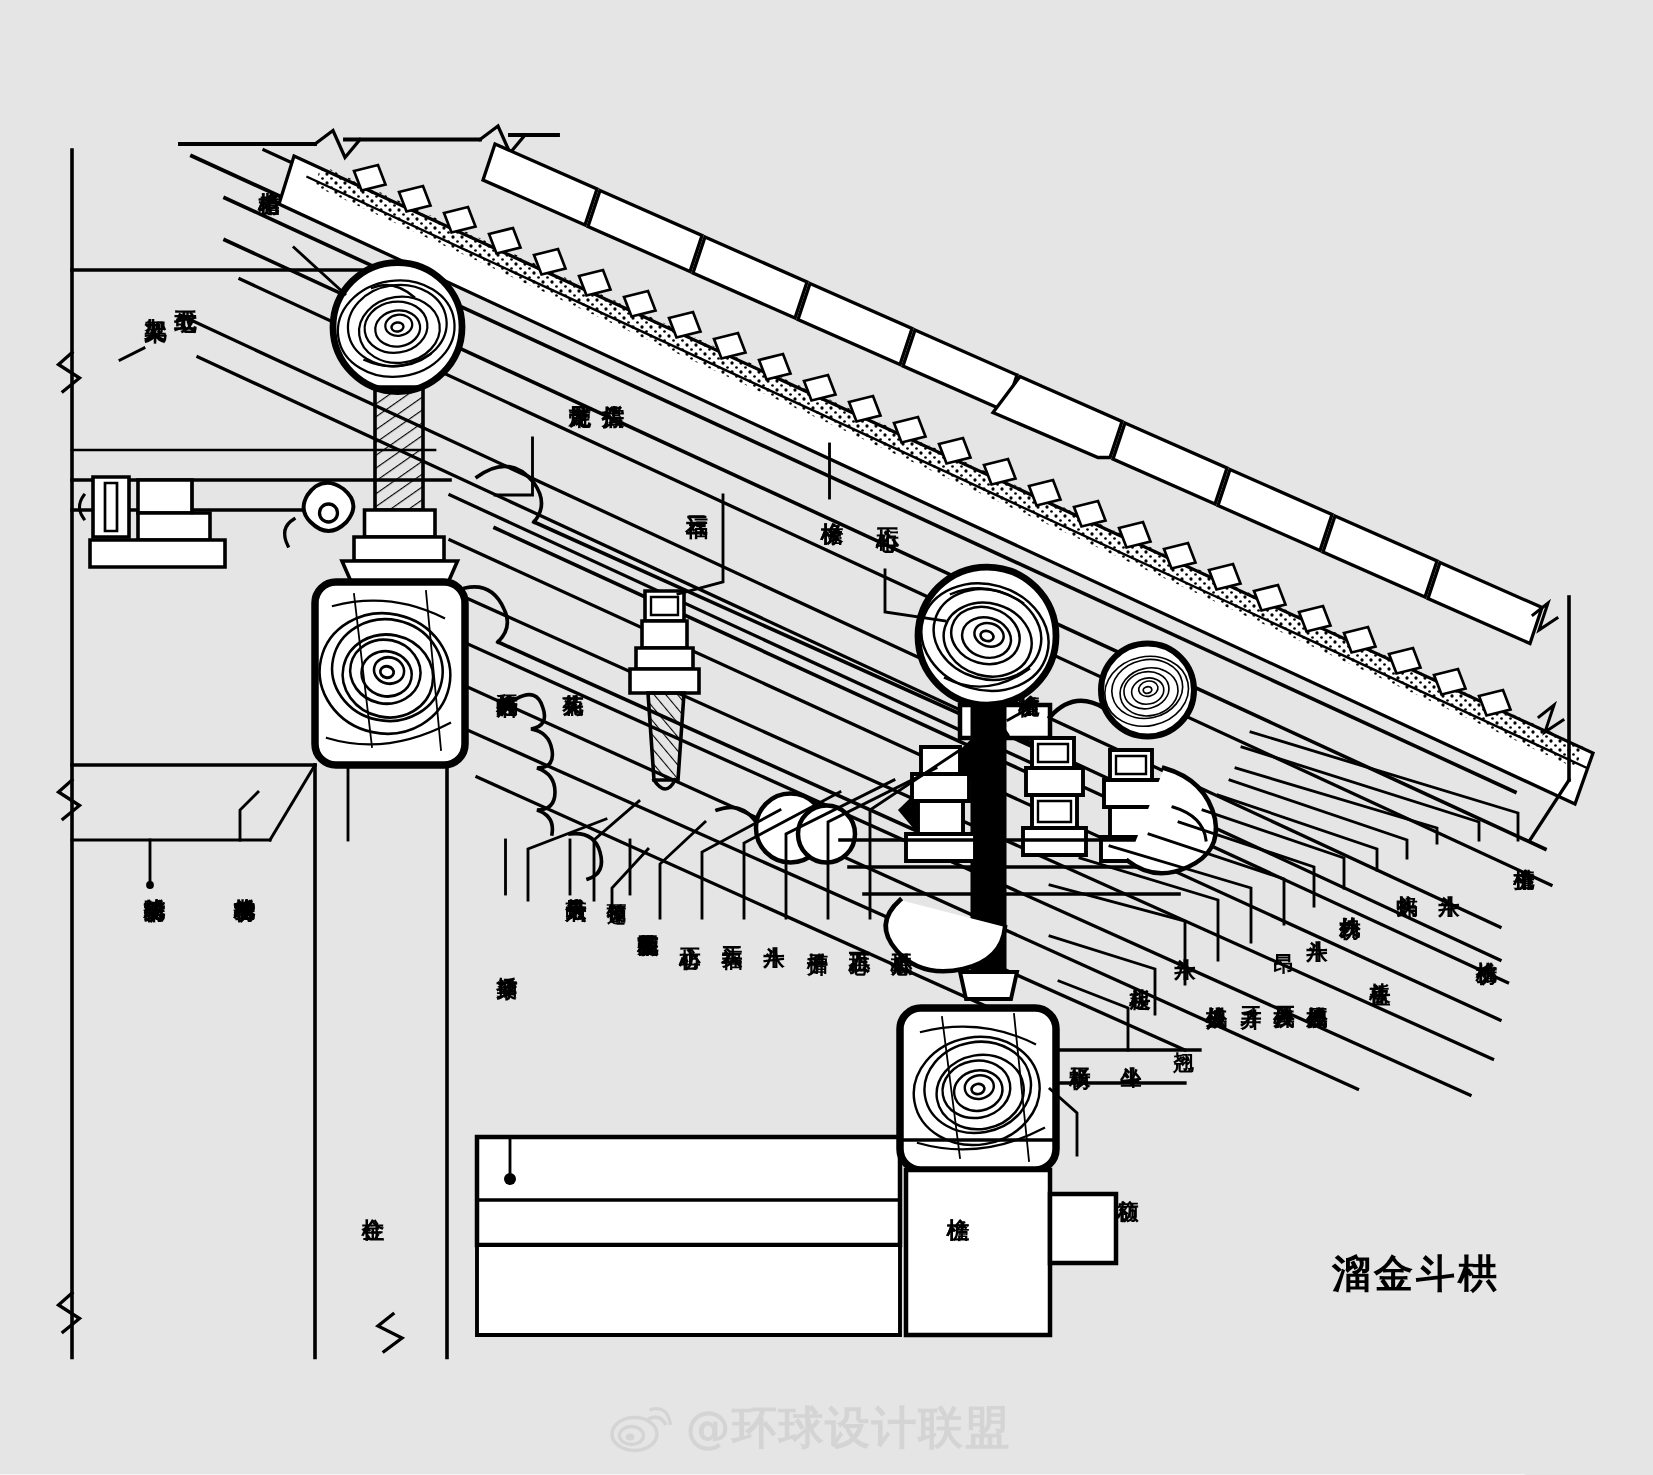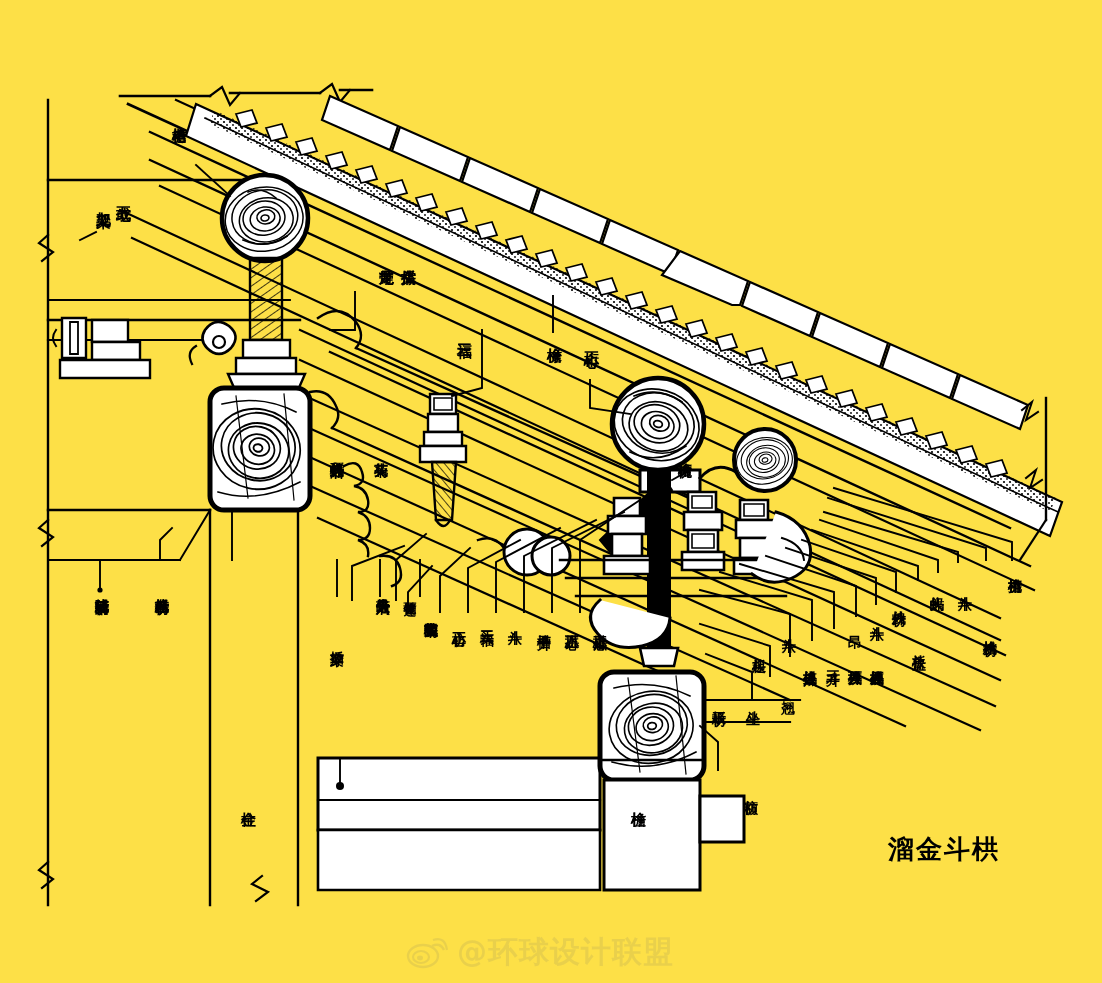--- a/index.html
+++ b/index.html
@@ -1,18 +1,18 @@
 <!DOCTYPE html>
 <html><head>
 <meta charset="utf-8">
 <style>
   html,body{margin:0;padding:0;background:#fff;}
   body{width:1102px;height:983px;overflow:hidden;
        font-family:"DejaVu Sans","Liberation Sans",sans-serif;}
-  #stage{position:relative;width:1102px;height:983px;background:#fde047;}
+  #stage{position:relative;width:1102px;height:983px;background:#e5e5e5;}
   #art{position:absolute;left:0;top:0;width:1102px;height:983px;}
 
   
   .vlabel{
     position:absolute;
     writing-mode:vertical-rl;
     text-orientation:upright;
     font-family:"DejaVu Sans","Liberation Sans",sans-serif;
     font-weight:700;
     font-size:15px;

